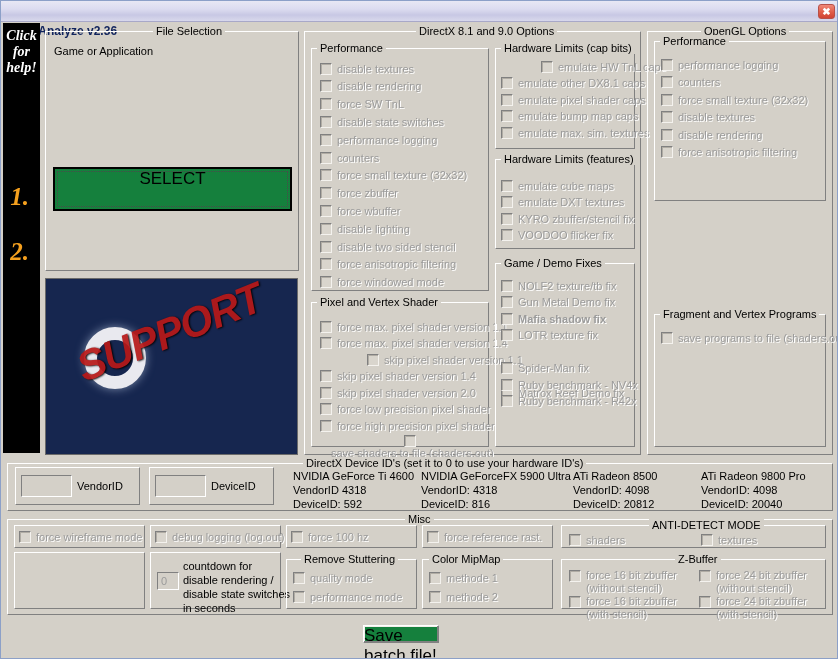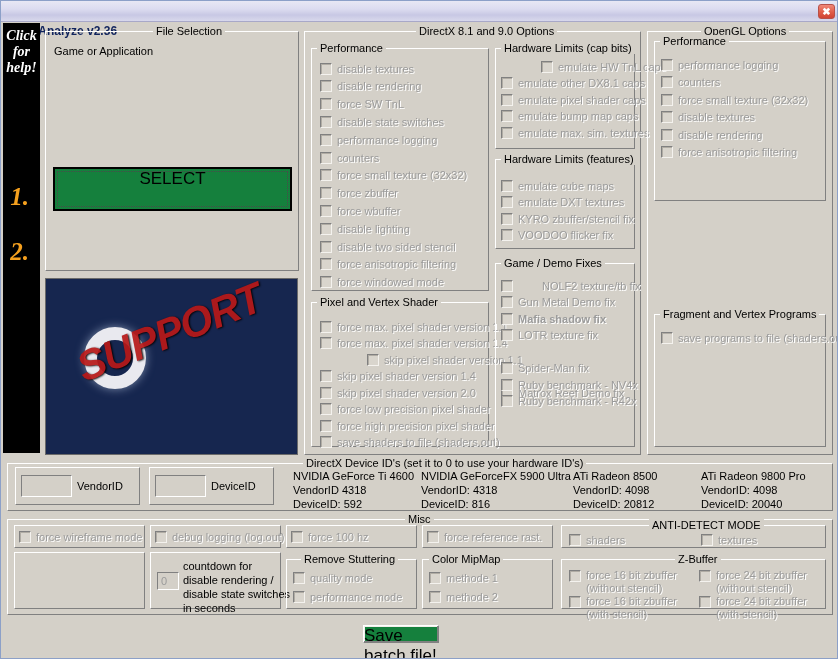--- a/index.html
+++ b/index.html
@@ -425,21 +425,21 @@
         <span class="lbl">skip pixel shader version 2.0</span>
       </div>
       <div class="chk" style="left: 319px; top: 400.5px;">
         <span class="box"></span>
         <span class="lbl">force low precision pixel shader</span>
       </div>
       <div class="chk" style="left: 319px; top: 417px;">
         <span class="box"></span>
         <span class="lbl">force high precision pixel shader</span>
       </div>
-      <div class="chk" style="left: 319px; top: 433.5px;">
+      <div class="chk" style="left: 330px; top: 433.5px; flex-direction: column;">
         <span class="box"></span>
         <span class="lbl">save shaders to file (shaders.out)</span>
       </div>
     </div>
 
   <div class="group" style="left:494px; top:47px; width:140px; height:101px;">
     <div class="inner"></div>
   </div>
   <div class="grp-title" style="left:500px; top:41px;">Hardware Limits (cap bits)</div>
   <div id="hl-cap-list">
@@ -486,21 +486,21 @@
         <span class="box"></span>
         <span class="lbl">VOODOO flicker fix</span>
       </div>
     </div>
 
   <div class="group" style="left:494px; top:262px; width:140px; height:184px;">
     <div class="inner"></div>
   </div>
   <div class="grp-title" style="left:500px; top:256px;">Game / Demo Fixes</div>
   <div id="gdf-list">
-      <div class="chk" style="left: 500px; top: 277px; gap: 24px;">
+      <div class="chk" style="left: 500px; top: 277px;">
         <span class="box"></span>
         <span class="lbl">NOLF2 texture/tb fix</span>
       </div>
       <div class="chk" style="left: 500px; top: 293.5px;">
         <span class="box"></span>
         <span class="lbl">Gun Metal Demo fix</span>
       </div>
       <div class="chk" style="left: 500px; top: 310px; font-weight: bold;">
         <span class="box"></span>
         <span class="lbl">Mafia shadow fix</span>

